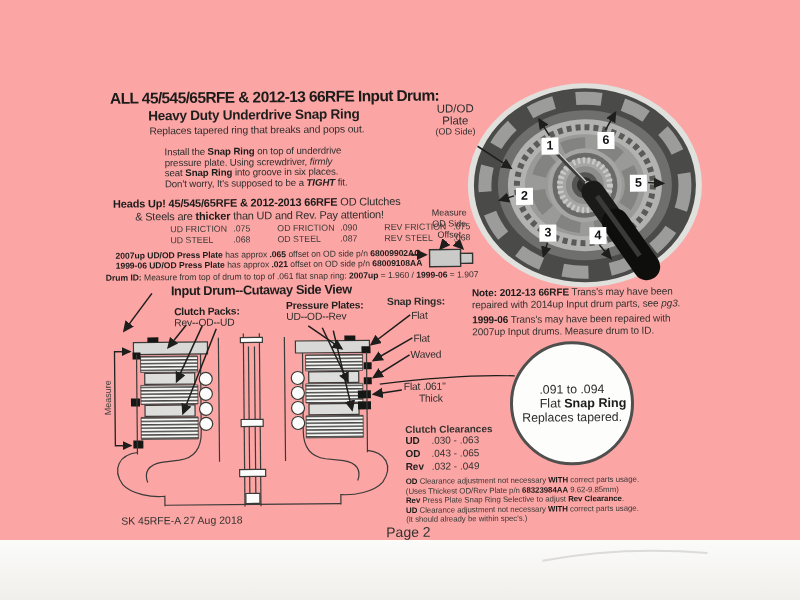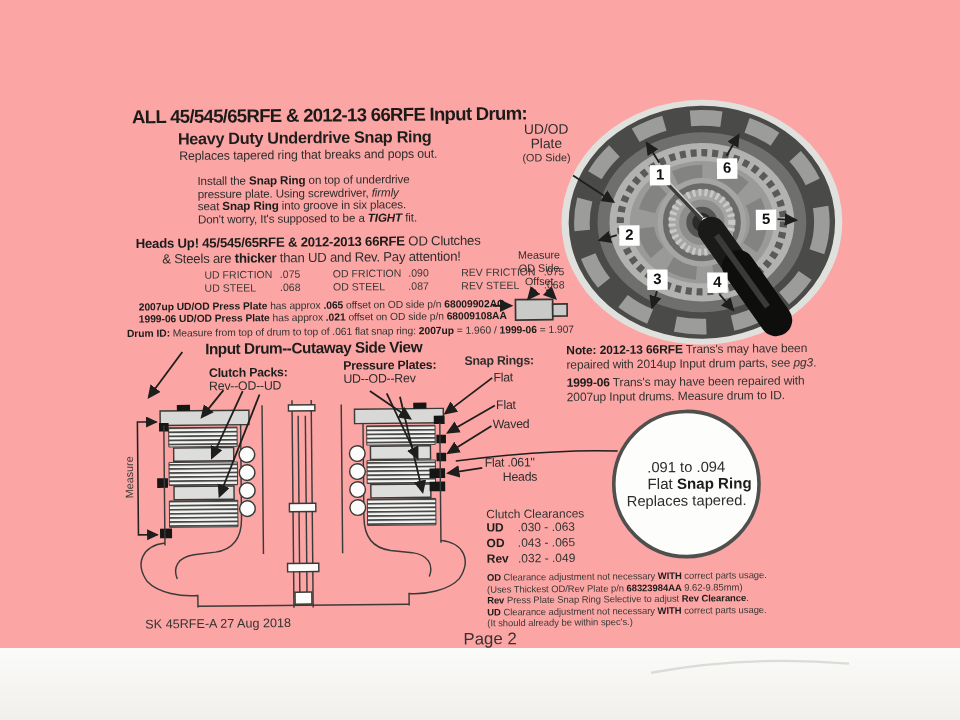--- a/index.html
+++ b/index.html
@@ -25,21 +25,21 @@
   .cutaway-title{font-size:12.8px;font-weight:700;letter-spacing:-0.4px;white-space:nowrap;color:#1d1d1b;}
   .lab{font-size:10.3px;letter-spacing:-0.2px;white-space:nowrap;}
   .lab .hd{font-weight:700;color:#1d1d1b;}
   .note{font-size:10px;line-height:12px;letter-spacing:-0.1px;color:#33332f;}
   .circle{box-sizing:border-box;width:124px;height:124px;border:3px solid #4f4f4d;border-radius:50%;
           display:flex;flex-direction:column;align-items:center;justify-content:center;
           background:#fdfdfb;text-align:center;}
   .circle .c1{font-size:12.3px;color:#2c2c2a;}
   .circle .c2{font-size:12.6px;color:#2c2c2a;margin-left:22px;}
   .circle .c3{font-size:12.3px;color:#2c2c2a;}
-  .clr-title{font-size:10px;color:#33332f;}
+  .clr-title{font-size:10px;color:#33332f;font-weight:bold;}
   .clr-row{display:flex;font-size:10px;line-height:12.8px;color:#33332f;}
   .clr-row .lb{font-weight:700;width:26px;color:#1d1d1b;}
   .fine{font-size:7.9px;line-height:9.6px;letter-spacing:-0.05px;white-space:nowrap;color:#3a3a36;}
   .nbox{position:absolute;z-index:3;width:17px;height:17px;background:#fff;
         color:#101010;font-weight:700;font-size:12.5px;line-height:17px;text-align:center;}
   .vtext{font-size:9px;color:#3a3a36;transform:rotate(-90deg);transform-origin:center center;
          width:60px;text-align:center;}
   .shade{position:absolute;left:0;top:540px;width:800px;height:60px;z-index:0;
          background:linear-gradient(#fbfbf9,#f0efec);}
   .photo-col{text-align:center;}
@@ -236,21 +236,21 @@
   </div>
   <div class="abs txt lab" style="left:286px;top:299px;">
     <div class="hd">Pressure Plates:</div>
     <div>UD--OD--Rev</div>
   </div>
   <div class="abs txt lab hd" style="left:387px;top:296px;font-weight:700;">Snap Rings:</div>
   <div class="abs txt lab" style="left:411px;top:310px;">Flat</div>
   <div class="abs txt lab" style="left:413px;top:333px;">Flat</div>
   <div class="abs txt lab" style="left:410px;top:349px;">Waved</div>
   <div class="abs txt lab" style="left:403px;top:381px;">Flat .061"</div>
-  <div class="abs txt lab" style="left:418px;top:393px;">Heads</div>
+  <div class="abs txt lab" style="left:418px;top:393px;">Thick</div>
 
   <div class="abs txt vtext" style="left:77px;top:390px;">Measure</div>
 
   <div class="abs txt photo-col" style="left:428px;top:103px;width:58px;">
     <div style="font-size:11.5px;">UD/OD</div>
     <div style="font-size:11.5px;">Plate</div>
     <div style="font-size:9px;">(OD Side)</div>
   </div>
 
   <div class="abs txt photo-col" style="left:422px;top:208px;width:56px;font-size:9px;line-height:11px;">

